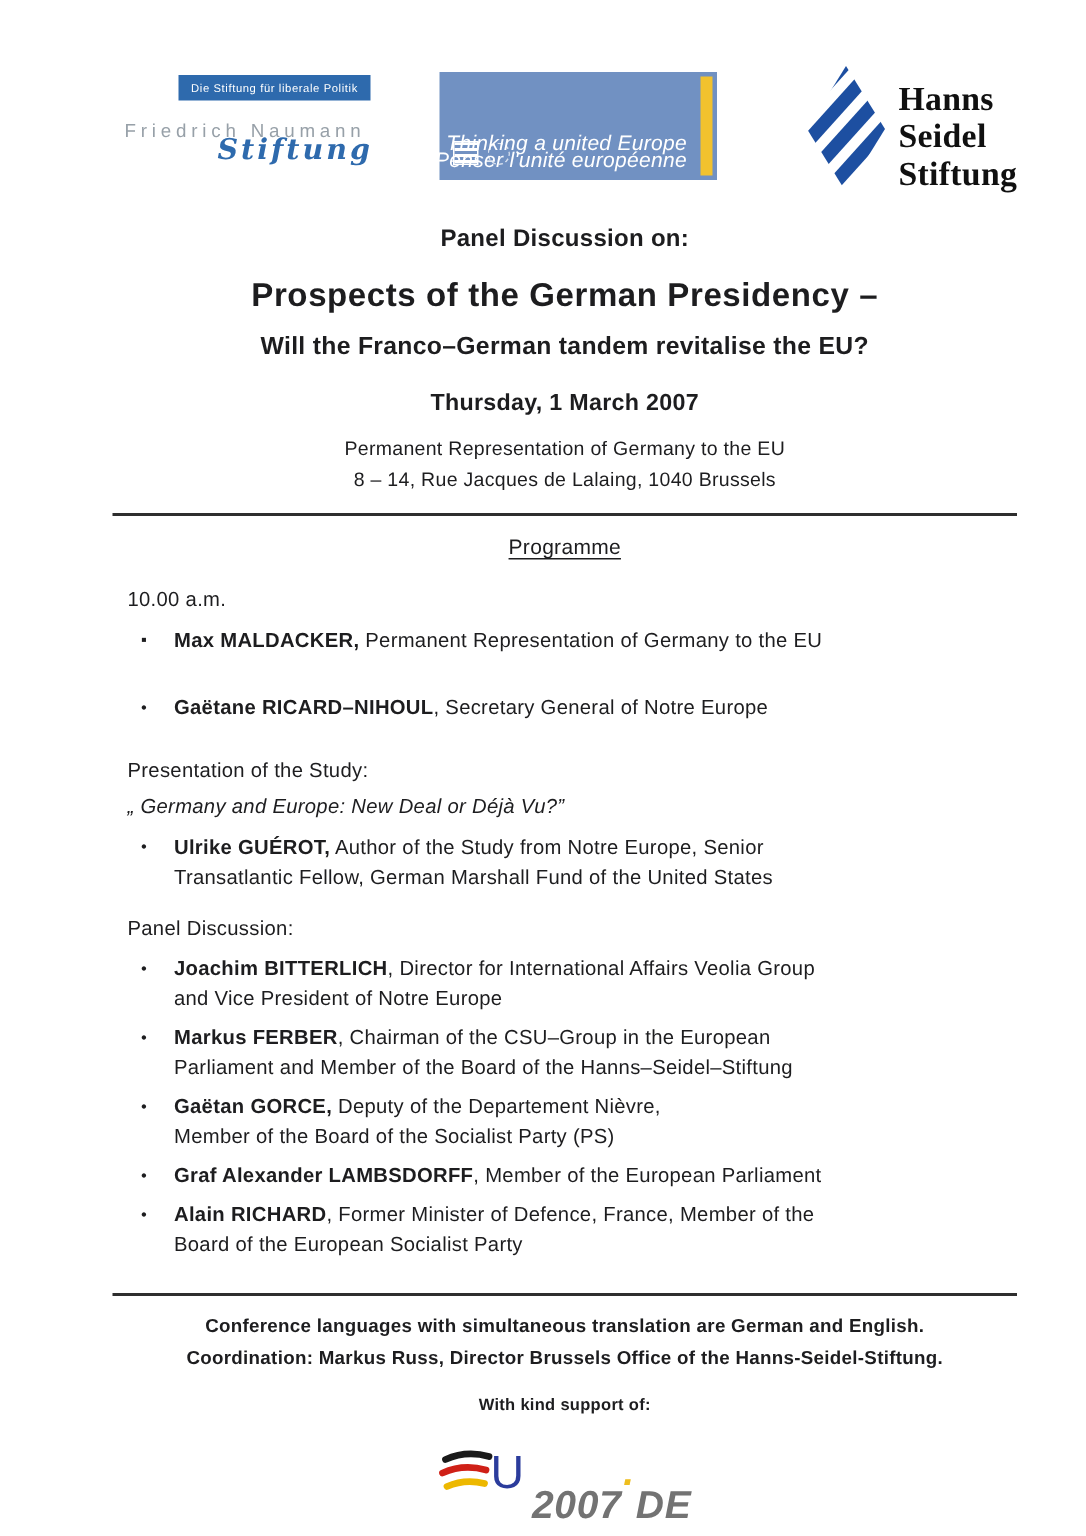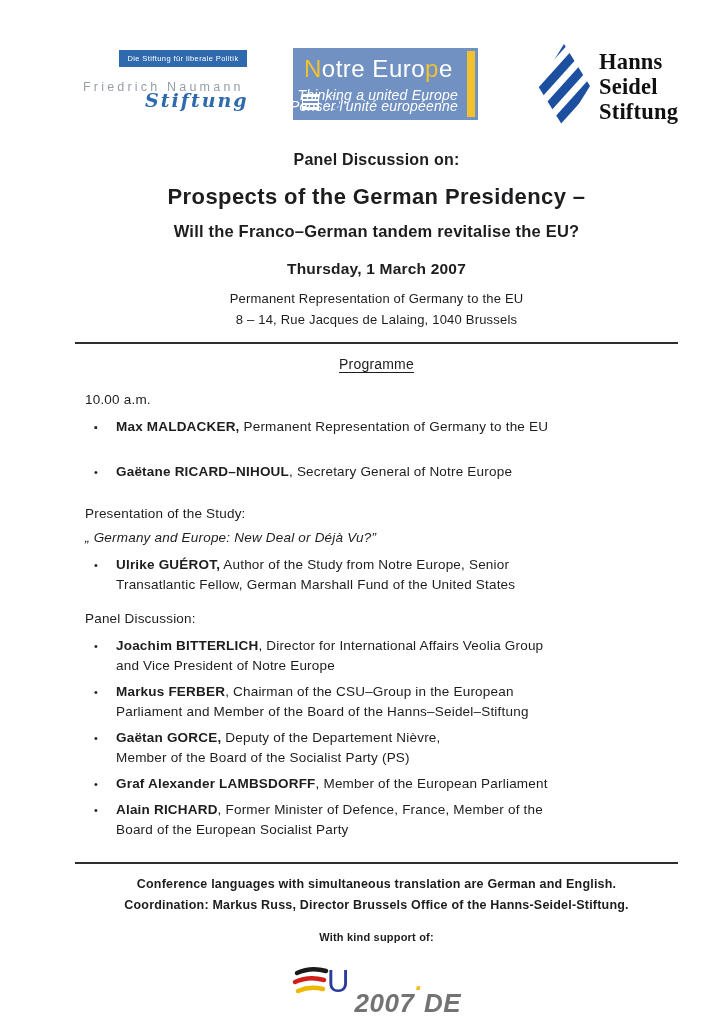--- a/index.html
+++ b/index.html
@@ -25,21 +25,21 @@
   .notre-ybar { position:absolute; right:3px; top:3px; bottom:3px; width:8px; background:#f2c22e; }
   .notre-title { color:#fff; font-size:24px; padding:7px 0 0 11px; letter-spacing:0.5px; white-space:nowrap; }
   .notre-title .yl { color:#f2c22e; }
   .notre-sub { position:absolute; right:20px; bottom:9px; text-align:right; color:#fff;
                font-style:italic; font-size:14px; line-height:10.5px; white-space:nowrap; }
   .notre-icons { position:absolute; left:9px; bottom:10px; display:flex; align-items:center; gap:6px; }
   .doc-icon { width:15px; height:14px; background:
       repeating-linear-gradient(to bottom, #ffffff 0 2px, #7191c2 2px 4px); border:1px solid #fff; }
   .stars-icon { width:13px; height:13px; border:1.5px dashed rgba(255,255,255,0.7); border-radius:50%; }
 
-  .hss { position:absolute; left:538px; top:44px; display:flex; gap:9px; align-items:center; }
+  .hss { position:absolute; left:538px; top:44px; display:flex; gap:9px; align-items:flex-end; }
   .hss-text { font-family:"Liberation Serif", serif; font-weight:bold; color:#101010;
               font-size:22.5px; line-height:25px; letter-spacing:0.2px; }
 
   
   .main { position:absolute; left:0; top:150px; right:0; }
   .center { text-align:center; }
   .kicker   { font-size:16px; font-weight:bold; line-height:20px; }
   .title    { margin-top:14px; font-size:22px; font-weight:bold; line-height:26px; letter-spacing:0.4px; }
   .subtitle { margin-top:10px; font-size:16.5px; font-weight:bold; line-height:22px; }
   .date     { margin-top:16px; font-size:15.5px; font-weight:bold; line-height:22px; }
@@ -78,21 +78,20 @@
 <div class="page">
 
   <div class="fns">
     <div class="fns-bar">Die Stiftung für liberale Politik</div>
     <div class="fns-name">Friedrich Naumann</div>
     <div class="fns-stiftung">Stiftung</div>
   </div>
 
   <div class="notre">
     <div class="notre-ybar"></div>
-    <div class="notre-title"><span class="yl">N</span><span>otre Euro</span><span class="yl">p</span><span>e</span></div>
     <div class="notre-icons">
       <span class="doc-icon"></span>
       <span class="stars-icon"></span>
     </div>
     <div class="notre-sub">
       <div>Thinking a united Europe</div>
       <div>Penser l'unité européenne</div>
     </div>
   </div>
 

